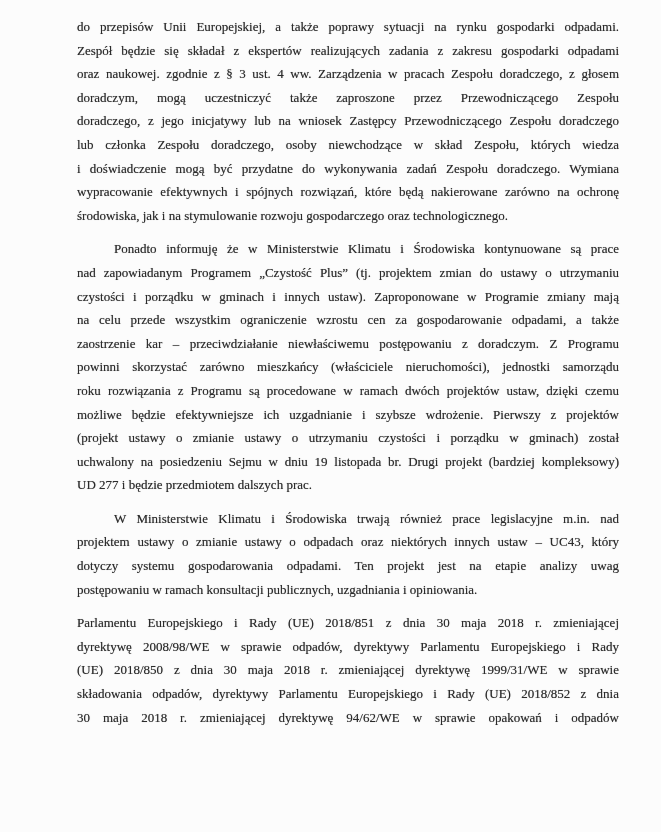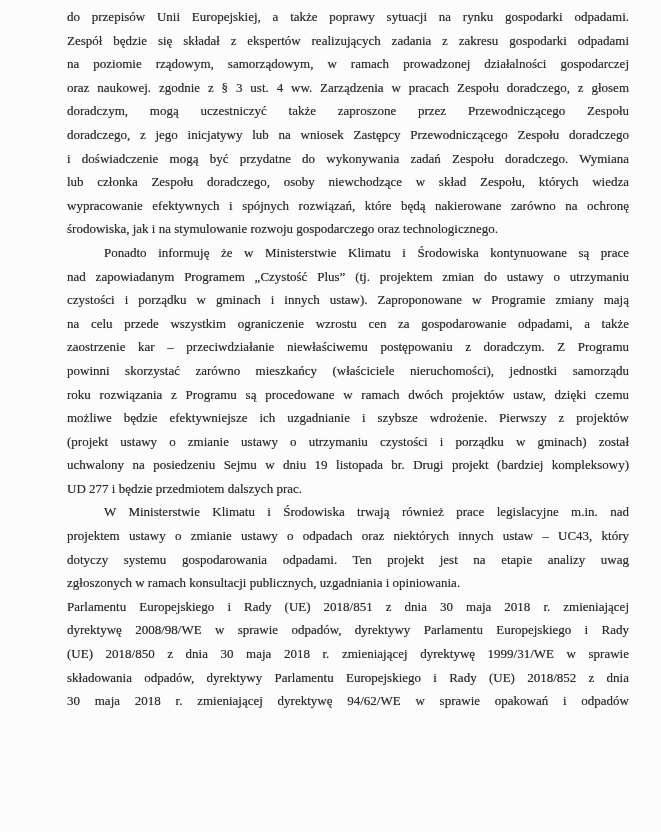--- a/index.html
+++ b/index.html
@@ -14,21 +14,21 @@
   .page {
     position: absolute;
     left: 67px;
     top: 5px;
     width: 562px;
     font-family: "Liberation Serif", "DejaVu Serif", serif;
     font-size: 13px;
     color: #2b2b2b;
     text-shadow: 0 0 0.7px rgba(43,43,43,0.55); 
   }
-  .paragraph { margin: 0; }
+  .paragraph { margin: 10px; }
   .line {
     height: 23.6px;
     line-height: 23.6px;
     text-align: justify;
     text-align-last: justify;
     text-justify: inter-word;
     white-space: nowrap;
     word-spacing: -1.5px;
   }
   .line.last {
@@ -38,26 +38,25 @@
   .line.indent { text-indent: 37px; }
 </style>
 </head>
 <body>
 
 <div class="page">
 
   <div class="paragraph">
     <div class="line">do przepisów Unii Europejskiej, a także poprawy sytuacji na rynku gospodarki odpadami.</div>
     <div class="line">Zespół będzie się składał z ekspertów realizujących zadania z zakresu gospodarki odpadami</div>
-    <div class="line">na poziomie rządowym, samorządowym, w ramach prowadzonej działalności gospodarczej</div>
     <div class="line">oraz naukowej. zgodnie z § 3 ust. 4 ww. Zarządzenia w pracach Zespołu doradczego, z głosem</div>
     <div class="line">doradczym, mogą uczestniczyć także zaproszone przez Przewodniczącego Zespołu</div>
     <div class="line">doradczego, z jego inicjatywy lub na wniosek Zastępcy Przewodniczącego Zespołu doradczego</div>
+    <div class="line">lub członka Zespołu doradczego, osoby niewchodzące w skład Zespołu, których wiedza</div>
     <div class="line">i doświadczenie mogą być przydatne do wykonywania zadań Zespołu doradczego. Wymiana</div>
-    <div class="line">lub członka Zespołu doradczego, osoby niewchodzące w skład Zespołu, których wiedza</div>
     <div class="line">wypracowanie efektywnych i spójnych rozwiązań, które będą nakierowane zarówno na ochronę</div>
     <div class="line last">środowiska, jak i na stymulowanie rozwoju gospodarczego oraz technologicznego.</div>
   </div>
 
   <div class="paragraph">
     <div class="line indent">Ponadto informuję że w Ministerstwie Klimatu i Środowiska kontynuowane są prace</div>
     <div class="line">nad zapowiadanym Programem „Czystość Plus” (tj. projektem zmian do ustawy o utrzymaniu</div>
     <div class="line">czystości i porządku w gminach i innych ustaw). Zaproponowane w Programie zmiany mają</div>
     <div class="line">na celu przede wszystkim ograniczenie wzrostu cen za gospodarowanie odpadami, a także</div>
     <div class="line">zaostrzenie kar – przeciwdziałanie niewłaściwemu postępowaniu z doradczym. Z Programu</div>
@@ -66,21 +65,21 @@
     <div class="line">możliwe będzie efektywniejsze ich uzgadnianie i szybsze wdrożenie. Pierwszy z projektów</div>
     <div class="line">(projekt ustawy o zmianie ustawy o utrzymaniu czystości i porządku w gminach) został</div>
     <div class="line">uchwalony na posiedzeniu Sejmu w dniu 19 listopada br. Drugi projekt (bardziej kompleksowy)</div>
     <div class="line last">UD 277 i będzie przedmiotem dalszych prac.</div>
   </div>
 
   <div class="paragraph">
     <div class="line indent">W Ministerstwie Klimatu i Środowiska trwają również prace legislacyjne m.in. nad</div>
     <div class="line">projektem ustawy o zmianie ustawy o odpadach oraz niektórych innych ustaw – UC43, który</div>
     <div class="line">dotyczy systemu gospodarowania odpadami. Ten projekt jest na etapie analizy uwag</div>
-    <div class="line last">zgłoszonych w ramach konsultacji publicznych, uzgadniania i opiniowania.</div>
+    <div class="line last">postępowaniu w ramach konsultacji publicznych, uzgadniania i opiniowania.</div>
   </div>
 
   <div class="paragraph">
     <div class="line">Parlamentu Europejskiego i Rady (UE) 2018/851 z dnia 30 maja 2018 r. zmieniającej</div>
     <div class="line">dyrektywę 2008/98/WE w sprawie odpadów, dyrektywy Parlamentu Europejskiego i Rady</div>
     <div class="line">(UE) 2018/850 z dnia 30 maja 2018 r. zmieniającej dyrektywę 1999/31/WE w sprawie</div>
     <div class="line">składowania odpadów, dyrektywy Parlamentu Europejskiego i Rady (UE) 2018/852 z dnia</div>
     <div class="line">30 maja 2018 r. zmieniającej dyrektywę 94/62/WE w sprawie opakowań i odpadów</div>
   </div>
 

